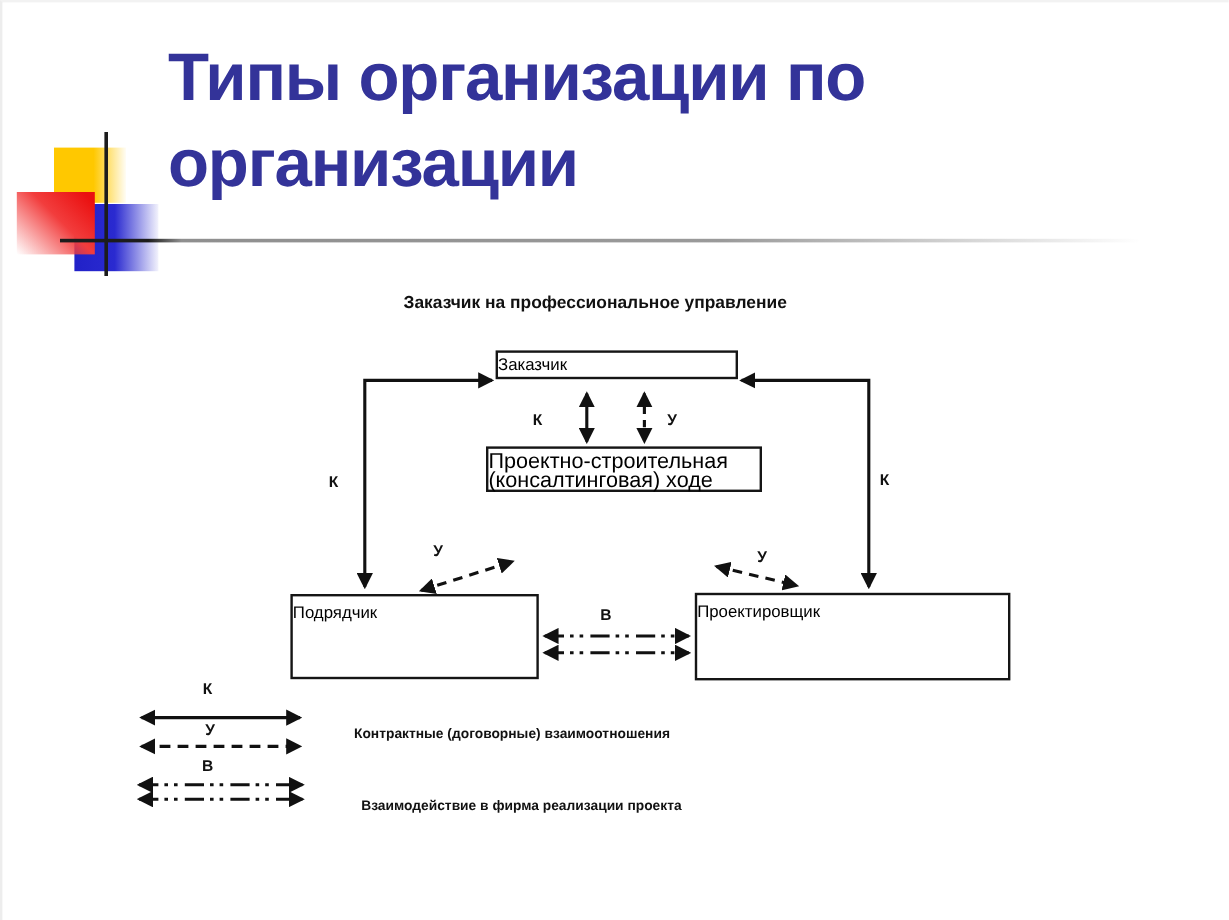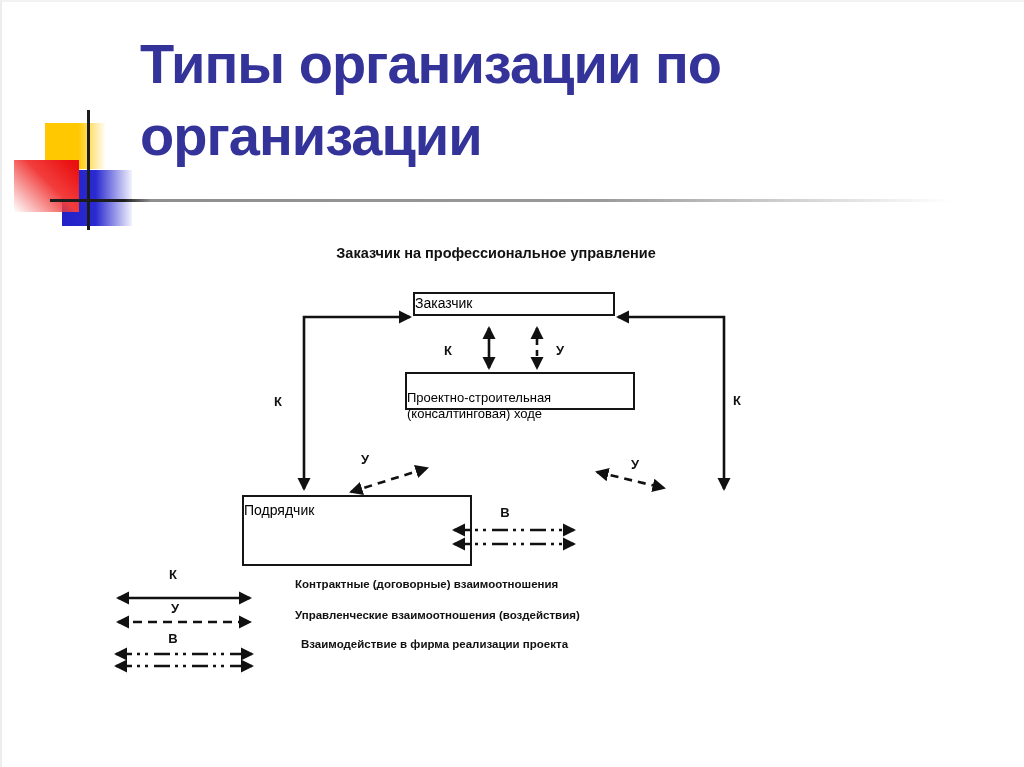--- a/index.html
+++ b/index.html
@@ -23,35 +23,35 @@
   .title{
     position:absolute;left:138px;top:26px;width:760px;z-index:5;
     color:var(--title,#333399);font-size:56px;line-height:72px;font-weight:700;letter-spacing:-1px;
   }
   
   .caption{position:absolute;left:278px;top:243px;width:432px;text-align:center;
     font-size:14.5px;font-weight:700;color:#111;z-index:5;}
   .box{position:absolute;border:2px solid #151515;background:#fff;box-sizing:border-box;
     text-align:left;color:#000;z-index:2;}
   .box-customer{left:411px;top:290px;width:202px;height:24px;font-size:14px;line-height:19px;}
-  .box-firm{left:403px;top:370px;width:230px;height:38px;font-size:13px;line-height:16px;padding-top:16px;}
-  .box-contractor{left:240px;top:493px;width:230px;height:71px;font-size:14px;padding-top:5px;}
+  .box-firm{left:403px;top:370px;width:230px;height:38px;font-size:18px;line-height:16px;padding-top:2px;}
+  .box-contractor{left:240px;top:493px;width:207px;height:71px;font-size:14px;padding-top:5px;}
   .box-designer{left:577px;top:492px;width:263px;height:73px;font-size:14px;padding-top:5px;}
   .lbl{position:absolute;transform:translate(-50%,-50%);font-size:13px;font-weight:700;color:#111;z-index:6;}
   .lbl-k-center{left:446px;top:348px;}
   .lbl-u-center{left:558px;top:348px;}
   .lbl-k-left{left:276px;top:399px;}
   .lbl-k-right{left:735px;top:398px;}
   .lbl-u-contractor{left:363px;top:457px;}
   .lbl-u-designer{left:633px;top:462px;}
   .lbl-v-center{left:503px;top:510px;}
   .lbl-leg-k{left:171px;top:572px;}
   .lbl-leg-u{left:173px;top:606px;}
   .lbl-leg-v{left:171px;top:636px;}
-  .leg-text{position:absolute;font-size:11.5px;font-weight:700;color:#111;z-index:5;white-space:nowrap;}
+  .leg-text{position:absolute;font-size:11.5px;font-weight:700;color:#111;z-index:5;white-space:nowrap;margin-top:28px;}
   .leg-text-1{left:293px;top:576px;}
   .leg-text-2{left:293px;top:607px;}
   .leg-text-3{left:299px;top:636px;}
   
   .wires{position:absolute;left:0;top:0;width:1024px;height:767px;z-index:3;pointer-events:none;}
   .wires line,.wires polyline{stroke:var(--line,#111);stroke-width:2.6;fill:none;}
   .wires .m{fill:var(--line,#111);}
   .dash-v{stroke-dasharray:6 5;}
   .dash-diag{stroke-dasharray:8 6;}
   .dash-leg{stroke-dasharray:9 6;}
@@ -78,34 +78,36 @@
   <div class="box box-customer">
     <span>Заказчик</span>
   </div>
   <div class="box box-firm">
     <div>Проектно-строительная</div>
     <div>(консалтинговая) ходе</div>
   </div>
   <div class="box box-contractor">
     <span>Подрядчик</span>
   </div>
+  <div class="box box-designer">
+    <span>Проектировщик</span>
+  </div>
 
   <div class="lbl lbl-k-center">К</div>
   <div class="lbl lbl-u-center">У</div>
   <div class="lbl lbl-k-left">К</div>
   <div class="lbl lbl-k-right">К</div>
   <div class="lbl lbl-u-contractor">У</div>
   <div class="lbl lbl-u-designer">У</div>
   <div class="lbl lbl-v-center">В</div>
 
   <div class="lbl lbl-leg-k">К</div>
   <div class="lbl lbl-leg-u">У</div>
   <div class="lbl lbl-leg-v">В</div>
   <div class="leg-text leg-text-1">Контрактные (договорные) взаимоотношения</div>
-  <div class="leg-text leg-text-2">Управленческие взаимоотношения (воздействия)</div>
   <div class="leg-text leg-text-3">Взаимодействие в фирма реализации проекта</div>
 
   <svg class="wires" viewBox="0 0 1024 767">
     <defs>
       <marker id="ah" viewBox="0 0 10 10" refX="8.5" refY="5" markerWidth="5.2" markerHeight="5.2" orient="auto-start-reverse">
         <path class="m" d="M0 0 L10 5 L0 10 z"></path>
       </marker>
     </defs>
 
     <polyline points="408,315 302,315 302,487" marker-start="url(#ah)" marker-end="url(#ah)"></polyline>

